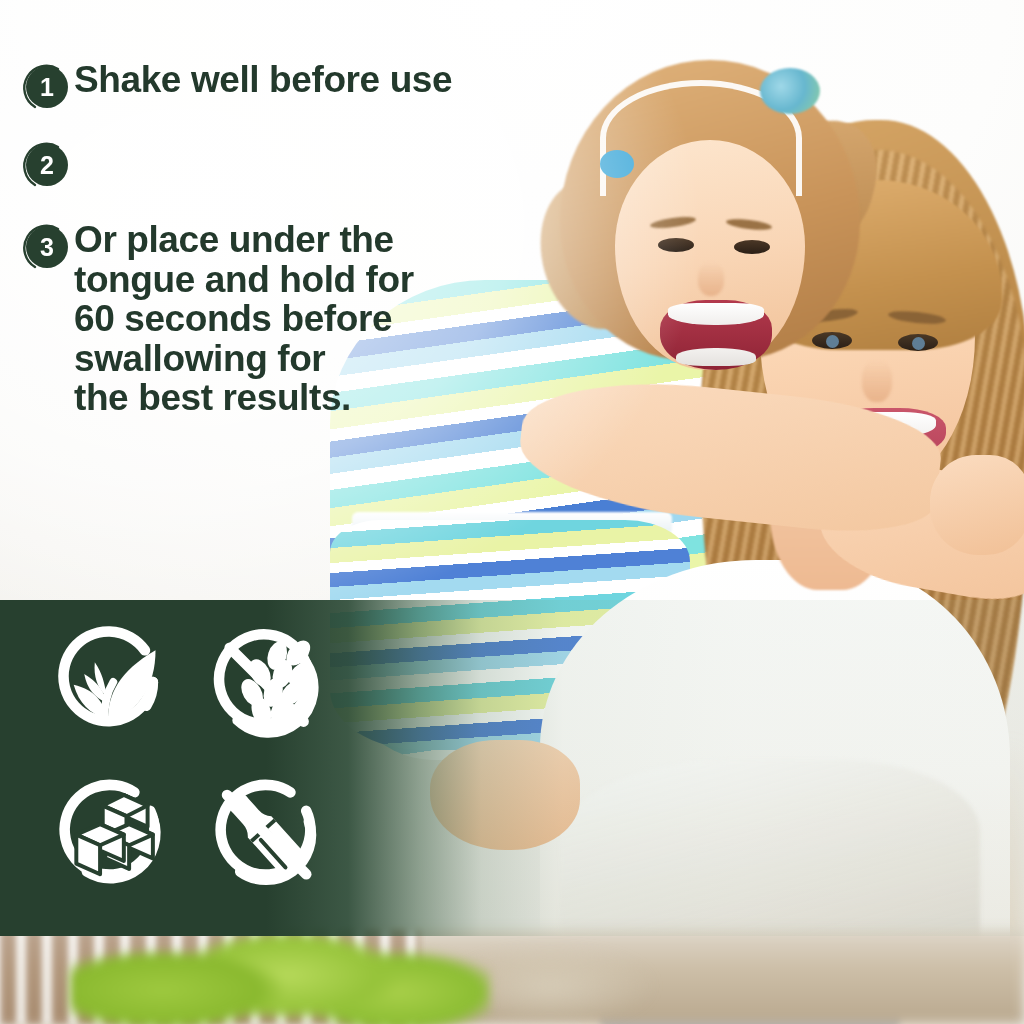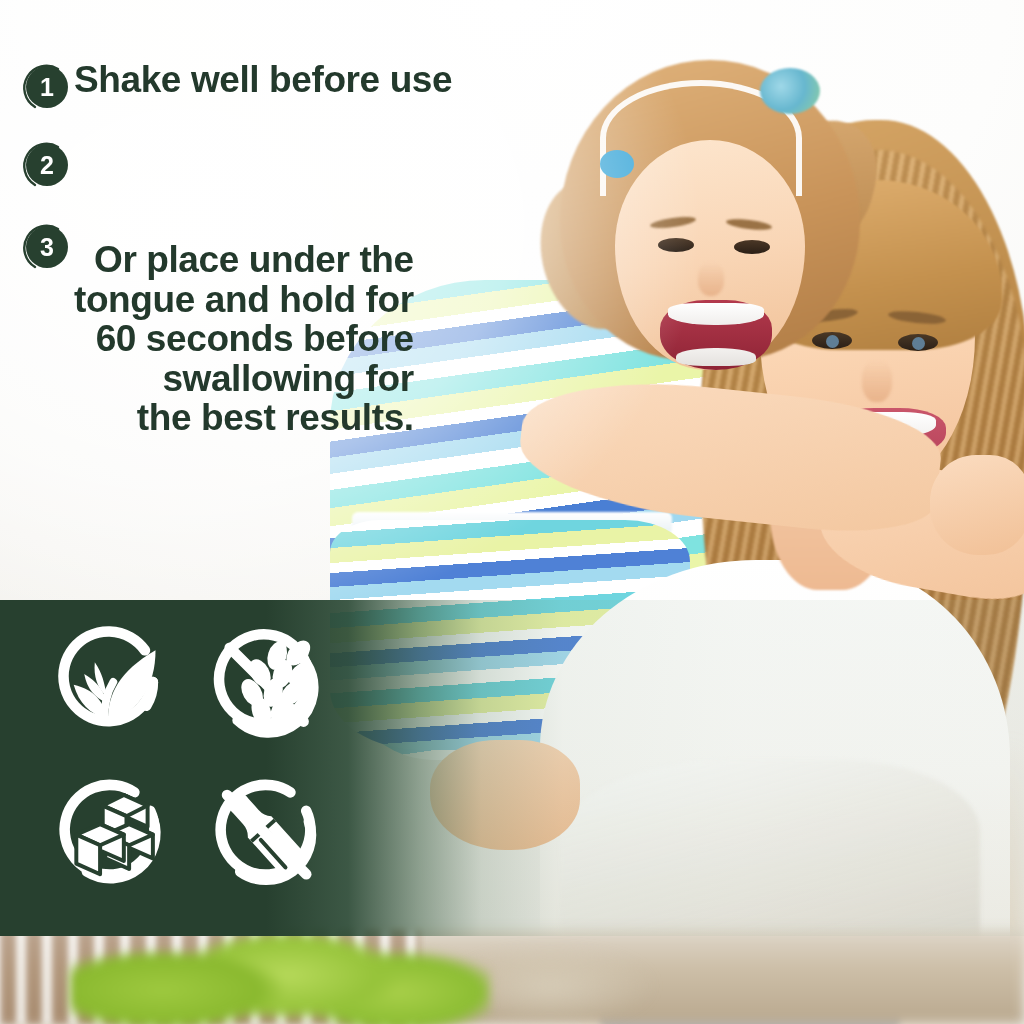--- a/index.html
+++ b/index.html
@@ -139,24 +139,24 @@
 
   
   .steps{position:absolute;left:0;top:0;width:520px;padding:60px 0 0 18px;}
   .step{display:flex;align-items:flex-start;margin-bottom:26px;}
   .badge-wrap{position:relative;width:56px;height:50px;flex:0 0 56px;margin-top:2px;}
   .badge-arc{position:absolute;left:0;top:0;width:52px;height:52px;}
   .badge{position:absolute;left:8px;top:4px;width:42px;height:42px;border-radius:50%;
     background:#27402F;color:#ffffff;display:flex;align-items:center;justify-content:center;
     font-size:25px;font-weight:700;line-height:1;letter-spacing:0;}
   .step-text{font-size:37px;line-height:1.07;color:#23392C;font-weight:600;
-    letter-spacing:-.4px;max-width:400px;white-space:pre-line;text-align:right;}
+    letter-spacing:-.4px;max-width:400px;white-space:pre-line;}
   .step.s1 .step-text{font-size:37px;}
   .step.s2{margin-bottom:30px;}
-  .step.s3 .step-text{max-width:360px;margin-top:20px;}
+  .step.s3 .step-text{max-width:360px;}
 
   
   .band{position:absolute;left:0;top:600px;width:1024px;height:336px;
     background:linear-gradient(90deg,
       rgba(39,64,47,1) 0%,
       rgba(39,64,47,1) 26%,
       rgba(45,75,55,.92) 34%,
       rgba(60,95,68,.55) 41%,
       rgba(90,125,95,.26) 47%,
       rgba(130,160,130,.12) 55%,

